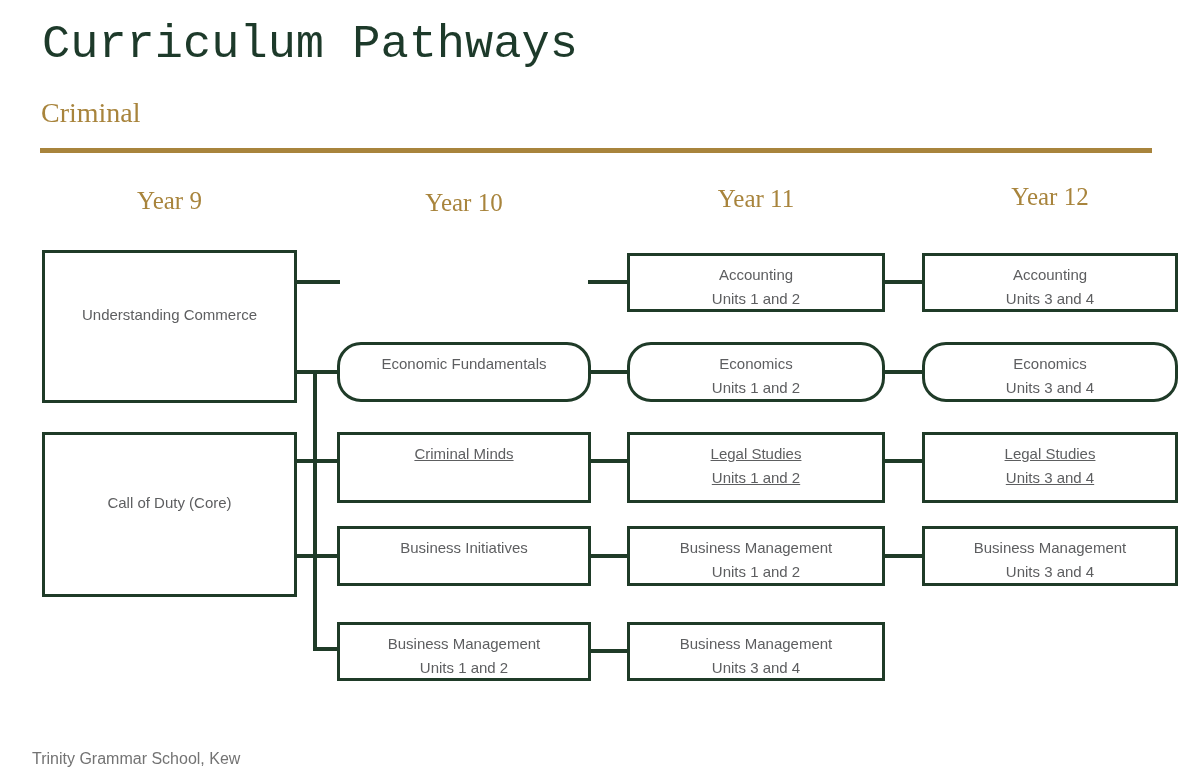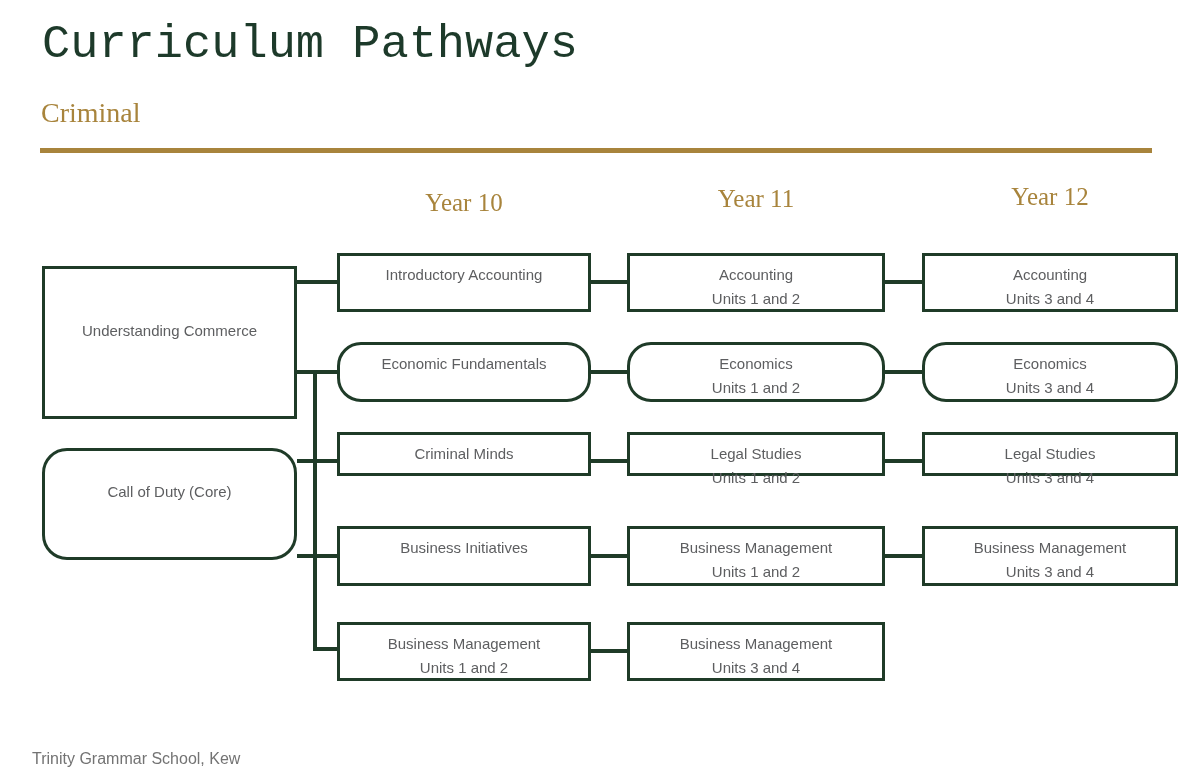--- a/index.html
+++ b/index.html
@@ -20,64 +20,62 @@
   .ch-y10{left:337px;width:254px;top:189px;}
   .ch-y11{left:627px;width:258px;top:185px;}
   .ch-y12{left:922px;width:256px;top:183px;}
 
   
   .box{position:absolute;box-sizing:border-box;border:3px solid #1f3b28;background:#ffffff;
        color:#5d5e60;font-size:15px;text-align:center;}
   .box span{display:block;line-height:24px;}
   .box-small{padding-top:7px;}
   .box-tall{display:flex;flex-direction:column;justify-content:center;align-items:center;
-            padding-bottom:24px;margin-top:16px;}
+            padding-bottom:24px;}
 
   
   .c9 {left:42px; width:255px;}
   .c10{left:337px;width:254px;}
   .c11{left:627px;width:258px;}
   .c12{left:922px;width:256px;}
 
   
   .r1{top:253px;height:59px;}
   .r2{top:342px;height:60px;border-radius:24px;}
-  .r3{top:432px;height:44px;}
+  .r3{top:432px;height:71px;text-decoration:underline;}
   .r4{top:526px;height:60px;}
   .r5{top:622px;height:59px;}
   .ry1{top:250px;height:153px;}
-  .ry2{top:432px;height:112px;border-radius:25px;}
+  .ry2{top:432px;height:165px;}
 
   
   .conn{position:absolute;background:#1f3b28;}
   .footer{position:absolute;left:32px;top:750px;font-size:16px;color:#737373;white-space:nowrap;}
 </style>
 </head>
 <body>
 
 <div id="page">
 
   <div class="title">Curriculum Pathways</div>
   <div class="subtitle">Criminal</div>
   <div class="divider"></div>
 
+  <div class="col-head ch-y9">Year 9</div>
   <div class="col-head ch-y10">Year 10</div>
   <div class="col-head ch-y11">Year 11</div>
   <div class="col-head ch-y12">Year 12</div>
 
   <div class="box box-tall c9 ry1">
     <span>Understanding Commerce</span>
   </div>
   <div class="box box-tall c9 ry2">
     <span>Call of Duty (Core)</span>
   </div>
 
-  <div class="box box-small c10 r1">
-    <span>Introductory Accounting</span>
-  </div>
   <div class="box box-small c11 r1">
     <span>Accounting</span>
     <span>Units 1 and 2</span>
   </div>
   <div class="box box-small c12 r1">
     <span>Accounting</span>
     <span>Units 3 and 4</span>
   </div>
 
   <div class="box box-small c10 r2">

